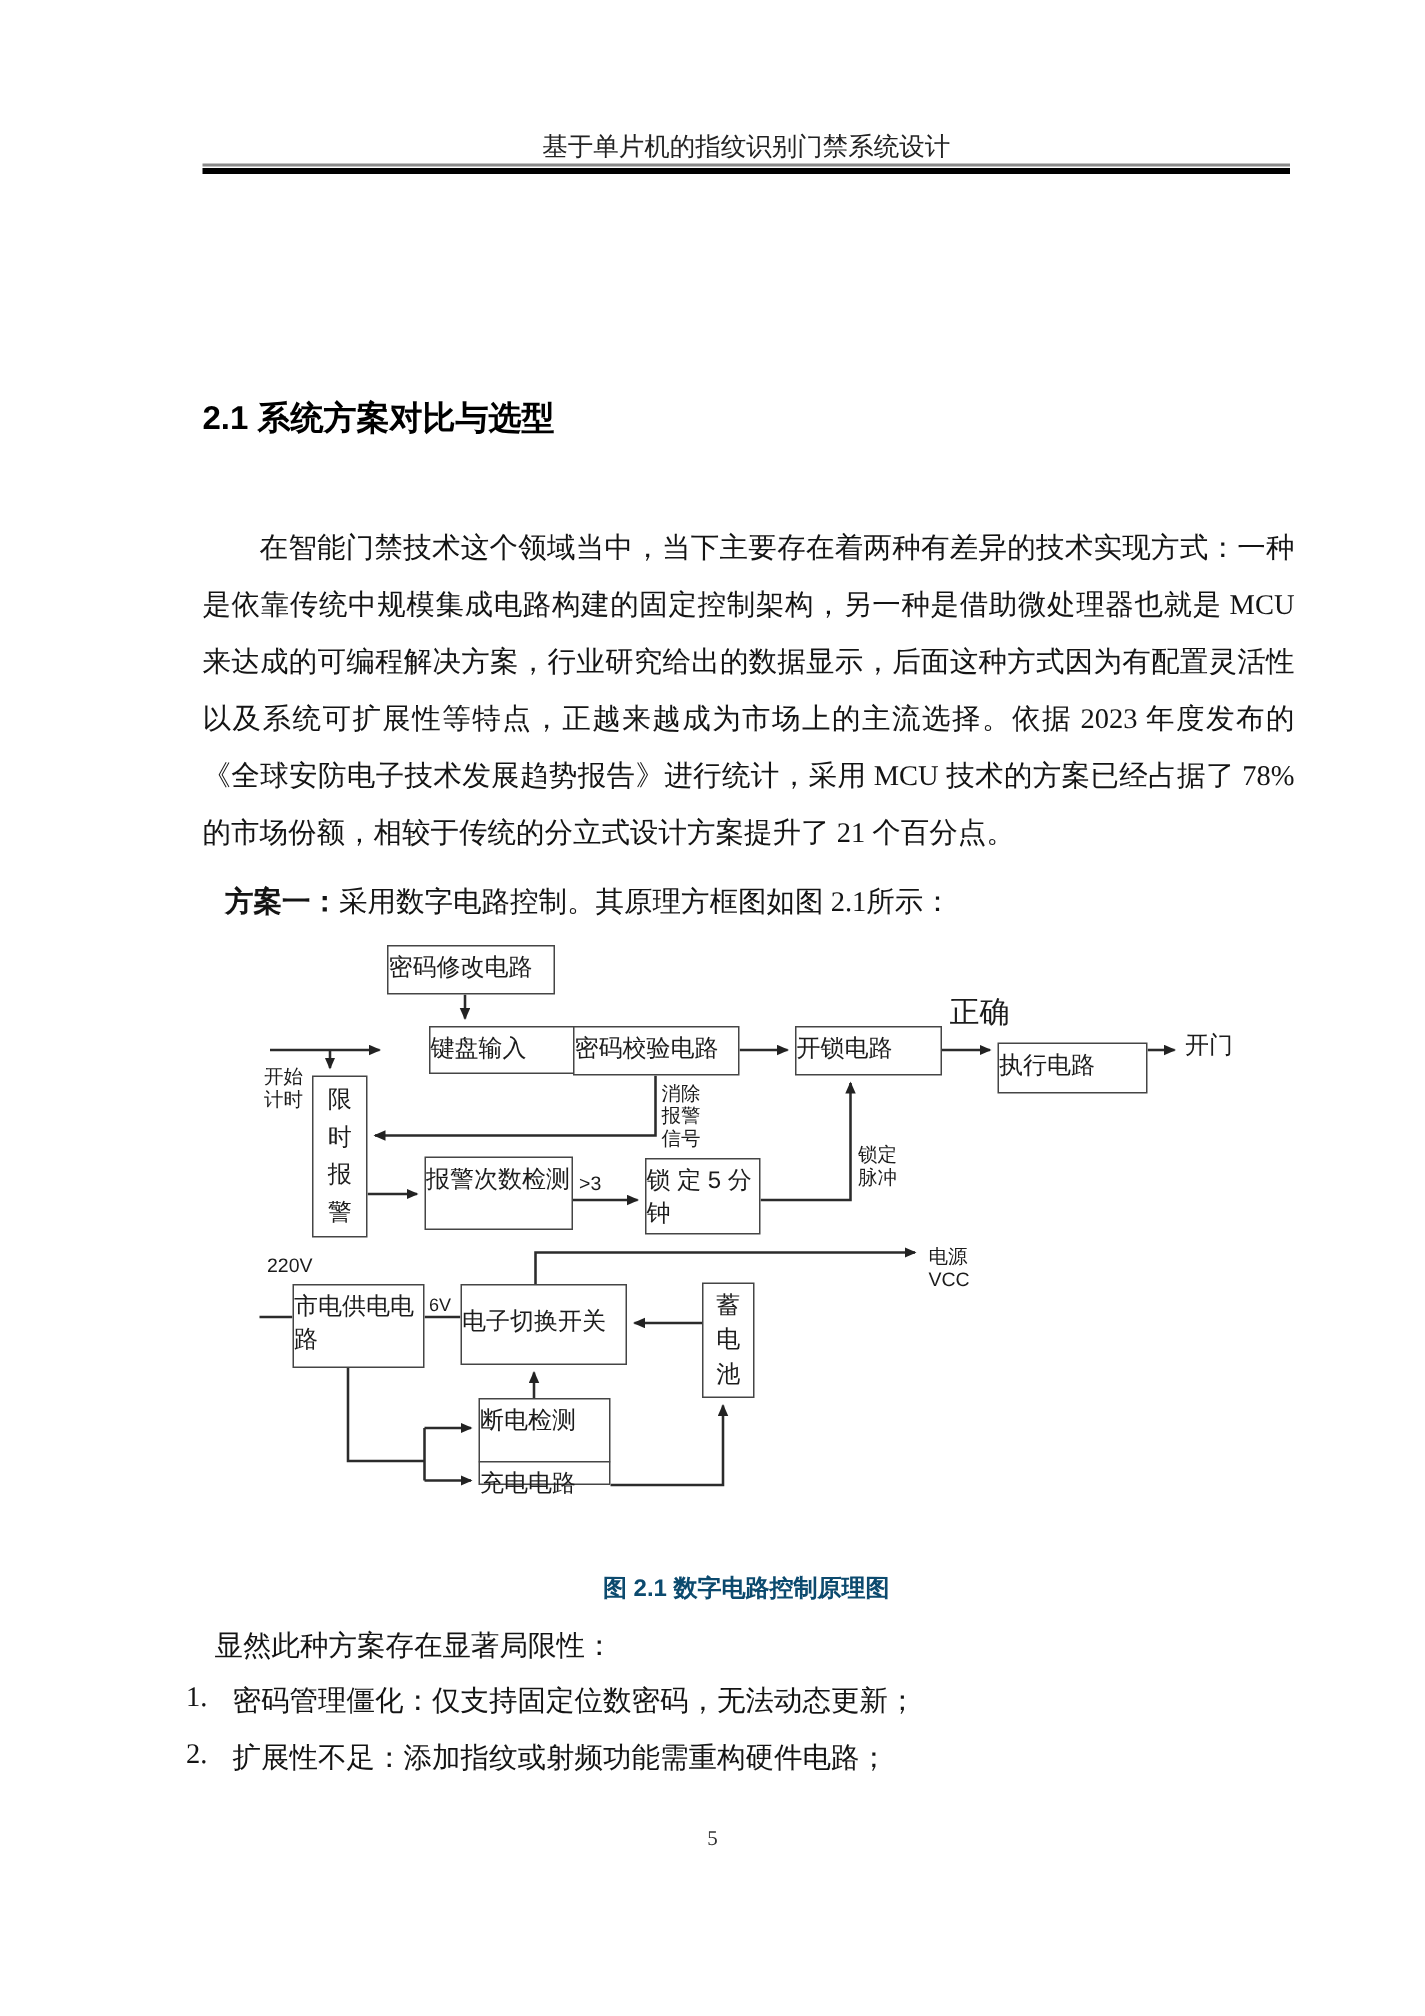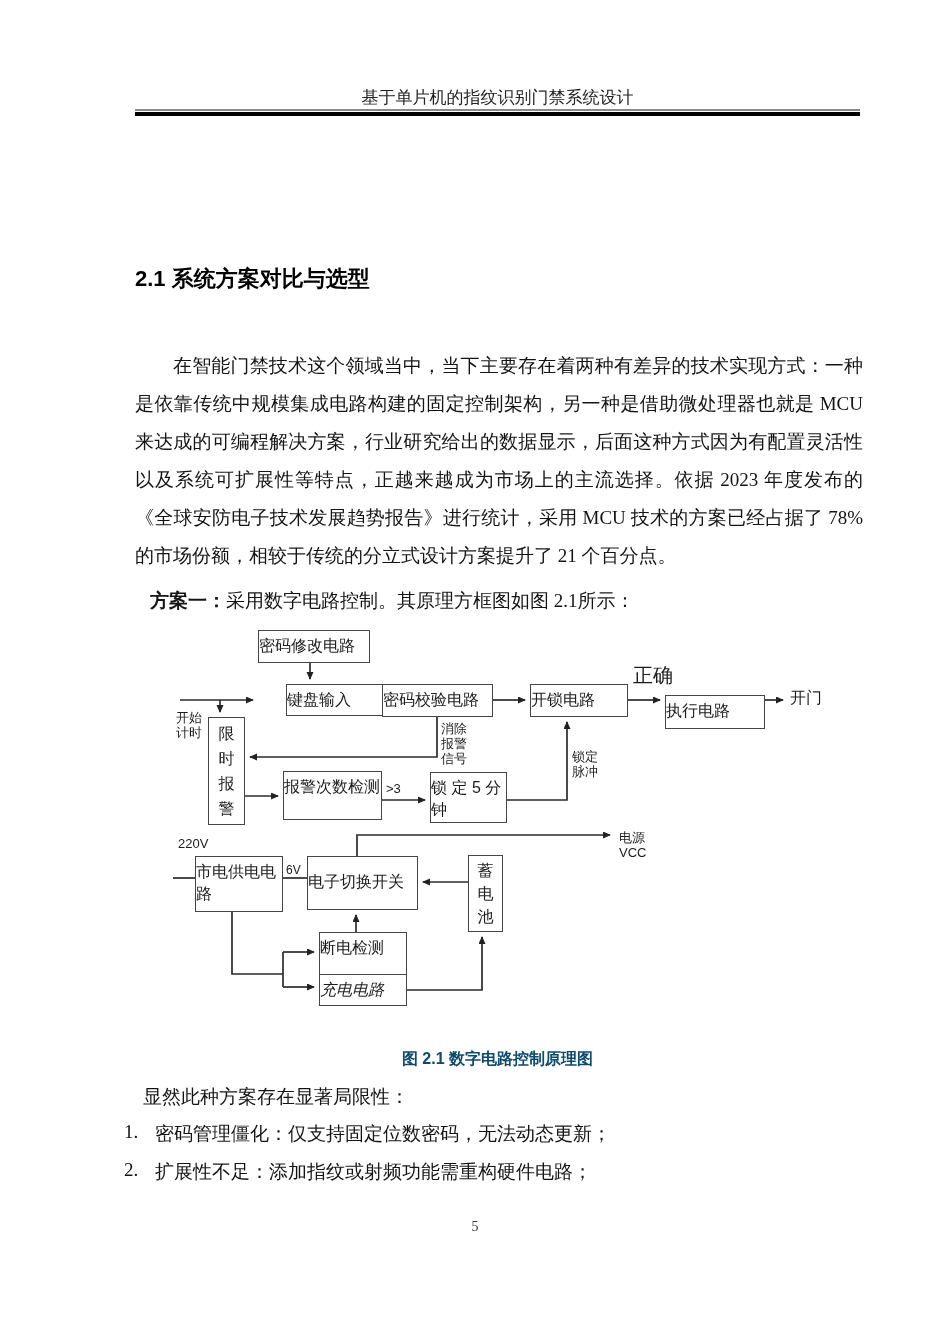--- a/index.html
+++ b/index.html
@@ -91,31 +91,31 @@
     <div class="dbox" style="left:212px;top:64px;width:111px;height:33px;">密码校验电路</div>
     <div class="dbox" style="left:360px;top:64px;width:98px;height:33px;">开锁电路</div>
     <div class="dbox" style="left:495px;top:63px;width:100px;height:34px;margin-top:12px;">执行电路</div>
     <div class="dbox vert" style="left:38px;top:97px;width:37px;height:108px;line-height:25px;">限时报警</div>
     <div class="dbox" style="left:113px;top:151px;width:99px;height:49px;">报警次数检测</div>
     <div class="dbox" style="left:260px;top:152px;width:77px;height:51px;">锁 定 5 分钟</div>
     <div class="dbox" style="left:25px;top:236px;width:88px;height:56px;">市电供电电路</div>
     <div class="dbox" style="left:137px;top:236px;width:111px;height:54px;padding-top:14px;">电子切换开关</div>
     <div class="dbox vert" style="left:298px;top:235px;width:35px;height:77px;line-height:23px;">蓄电池</div>
     <div class="dbox" style="left:149px;top:312px;width:88px;height:43px;">断电检测</div>
-    <div class="dbox" style="left:149px;top:354px;width:88px;height:32px;font-style:italic;">充电电路</div>
+    <div class="dbox" style="left:149px;top:354px;width:88px;height:16px;">充电电路</div>
 
     <div class="dlabel" style="left:6px;top:90px;">开始
 计时</div>
     <div class="dlabel" style="left:271px;top:101px;">消除
 报警
 信号</div>
     <div class="dlabel" style="left:463px;top:48px;font-size:20px;">正确</div>
     <div class="dlabel" style="left:620px;top:70px;font-size:16px;">开门</div>
     <div class="dlabel" style="left:216px;top:161px;">&gt;3</div>
-    <div class="dlabel" style="left:402px;top:129px;">锁定
+    <div class="dlabel" style="left:402px;top:142px;">锁定
 脉冲</div>
     <div class="dlabel" style="left:449px;top:210px;">电源
 VCC</div>
     <div class="dlabel" style="left:8px;top:216px;">220V</div>
     <div class="dlabel" style="left:116px;top:243px;font-size:12px;">6V</div>
   </div>
 
   <div class="abs fig-caption">图 2.1 数字电路控制原理图</div>
   <div class="abs limit-intro">显然此种方案存在显著局限性：</div>
 

